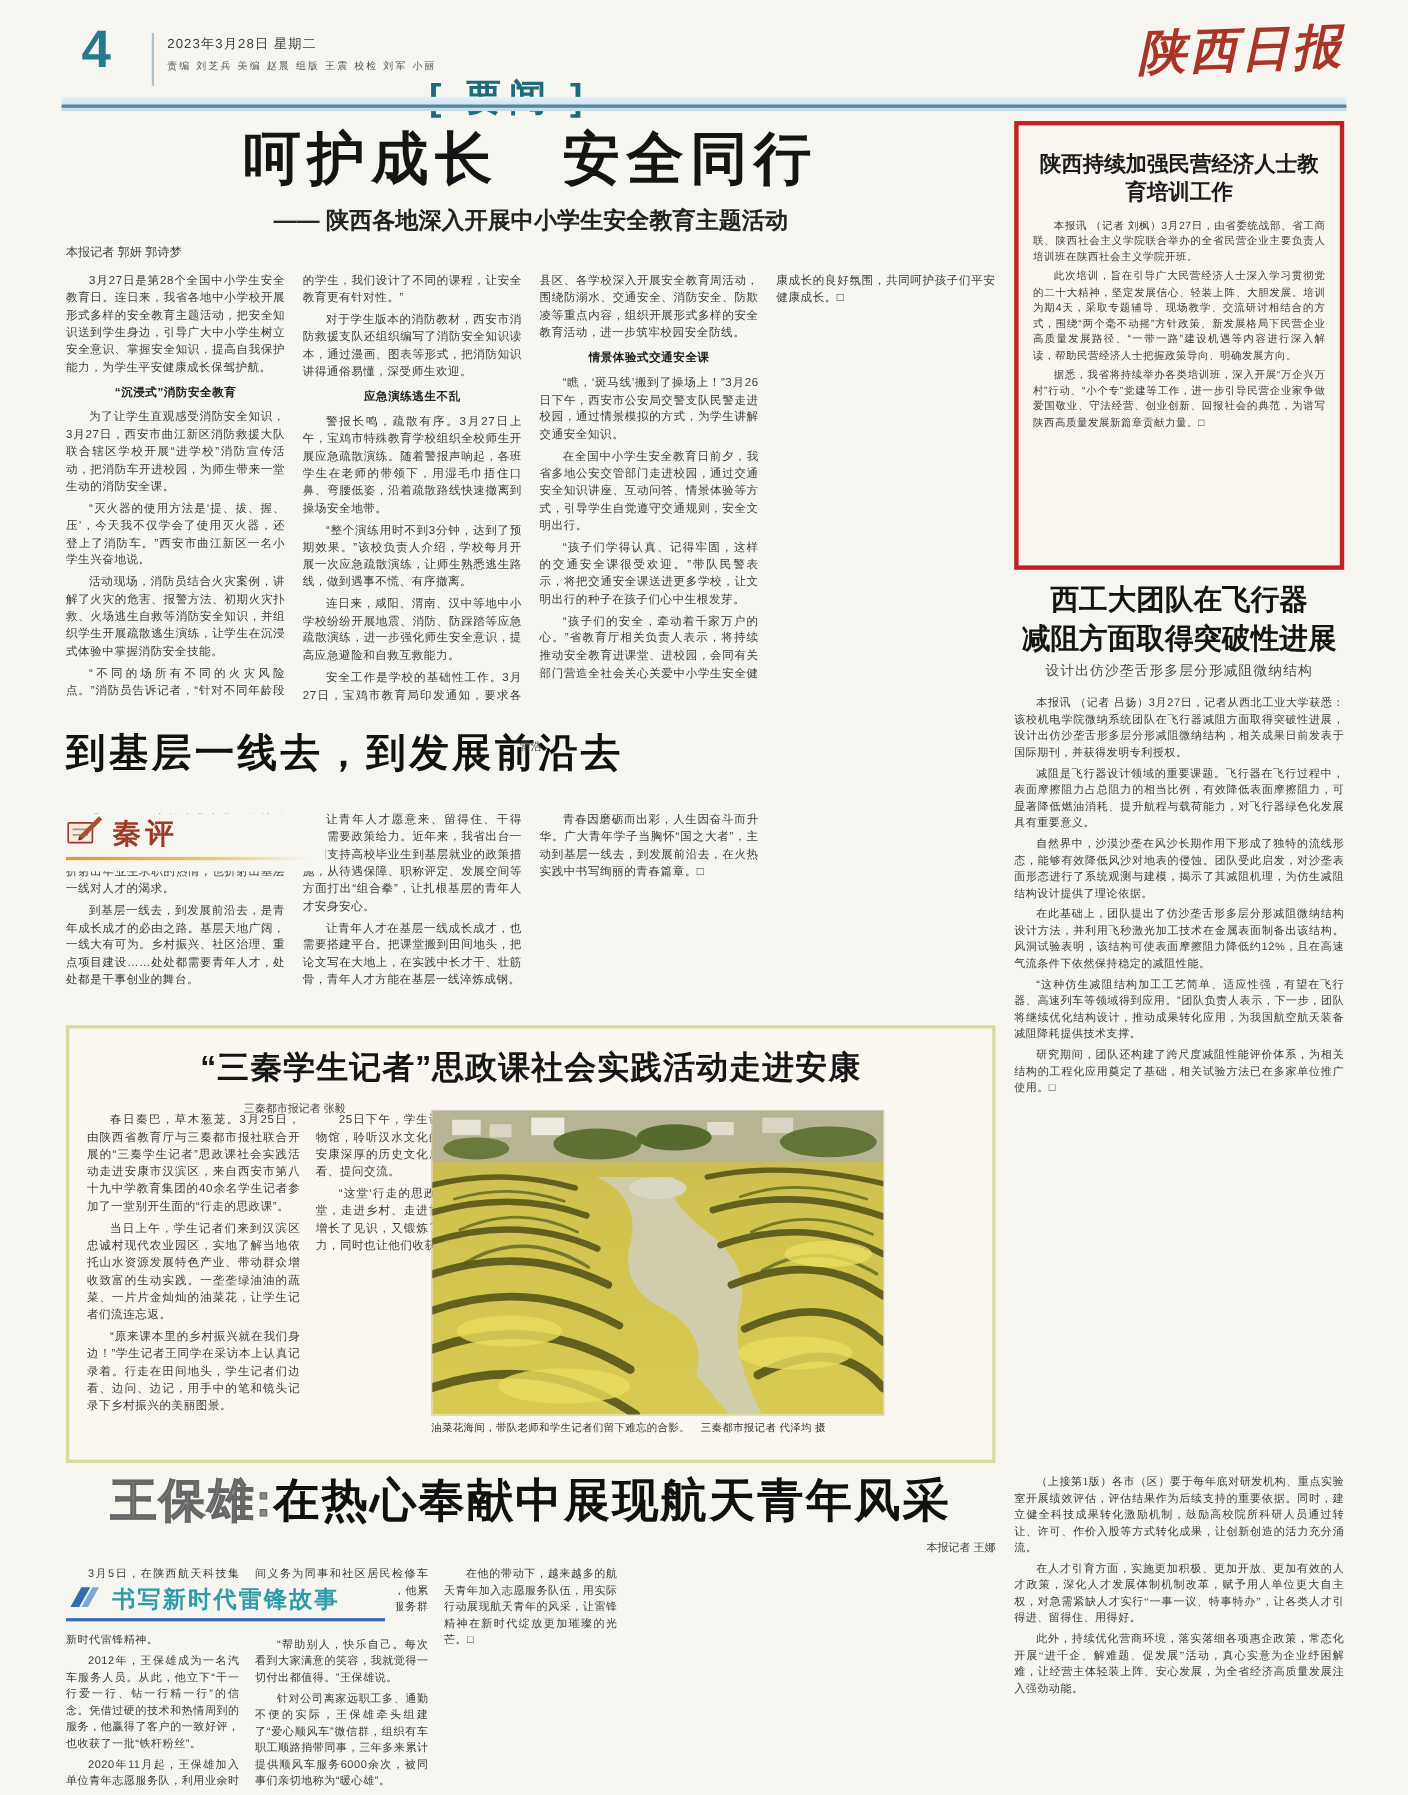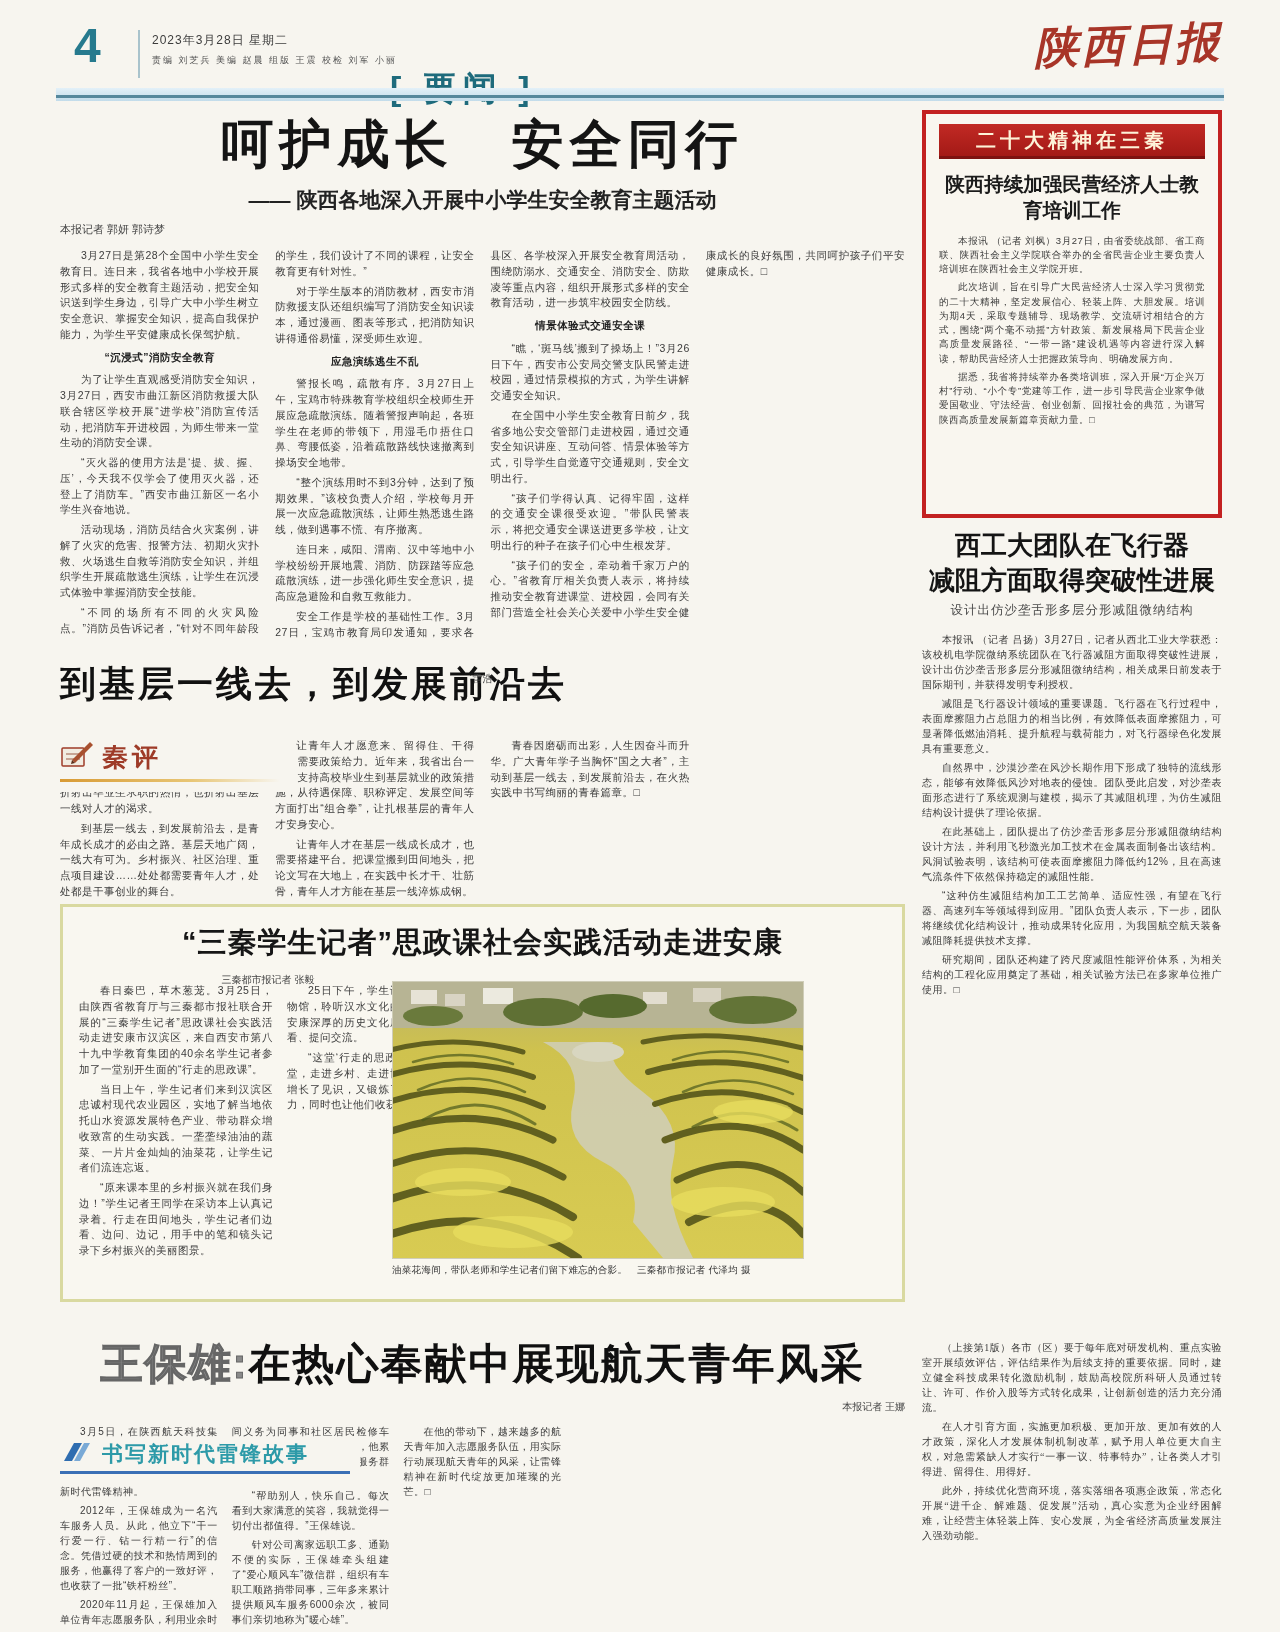--- a/index.html
+++ b/index.html
@@ -30,21 +30,21 @@
   
   .comm-title{position:absolute;left:60px;top:660px;width:845px;text-align:left;font-size:36px;font-weight:bold;
               font-family:"Liberation Serif",serif;letter-spacing:3px;color:#111;}
   .comm-byline{position:absolute;left:60px;top:672px;width:845px;text-align:center;font-size:10px;color:#444;}
   .comm-body{position:absolute;left:60px;top:738px;width:845px;height:186px;column-count:4;column-gap:16px;}
   .qinping{position:absolute;left:60px;top:740px;width:236px;height:52px;background:#f7f5ef;z-index:3;}
   .qinping .qp-row{display:flex;gap:8px;}
   .qinping .qp-text{font-size:26px;font-weight:bold;color:#9e3b28;font-family:"Liberation Serif",serif;letter-spacing:4px;}
   .qinping .qp-line{margin-top:4px;height:3px;width:220px;background:linear-gradient(90deg,#d89a34,#e8c676 60%,rgba(232,198,118,0));}
   
-  .campus{position:absolute;left:60px;top:904px;width:845px;height:398px;border:3px solid #d9d9a0;background:#f9f7f0;box-sizing:border-box;}
+  .campus{position:absolute;left:60px;top:932px;width:845px;height:398px;border:3px solid #d9d9a0;background:#f9f7f0;box-sizing:border-box;}
   .campus-title{margin-top:16px;text-align:center;font-size:29px;font-weight:bold;color:#161616;letter-spacing:1px;}
   .campus-byline{margin-top:10px;width:410px;text-align:center;font-size:10px;color:#444;}
   .campus-body{position:absolute;left:16px;top:76px;width:402px;height:300px;column-count:2;column-gap:14px;}
   .photo-wrap{position:absolute;right:14px;top:74px;width:496px;}
   .photo{width:410px;height:276px;display:block;border:1px solid #cfcdb8;}
   .photo-cap{margin-top:5px;font-size:9.5px;color:#333;text-align:justify;letter-spacing:0.3px;filter:blur(0.25px);}
   
   .lf-title{position:absolute;left:60px;top:1336px;width:845px;text-align:center;font-size:42px;font-weight:bold;letter-spacing:2px;}
   .lf-title .pre{color:#8a8a8a;-webkit-text-stroke:1px #666;}
   .lf-title .rest{color:#101010;}
@@ -217,21 +217,20 @@
           <path d="M4 20 L14 2 L22 2 L12 20 Z" fill="#2f6db0"></path>
           <path d="M14 20 L24 2 L30 2 L20 20 Z" fill="#79a9d6"></path>
         </svg>
       </span>
       <span class="txt">书写新时代雷锋故事</span>
     </div>
     <div class="line"></div>
   </div>
 
   <div class="redbox">
-    <div class="rb-banner">二十大精神在三秦</div>
     <div class="rb-title">陕西持续加强民营经济人士教育培训工作</div>
     <div class="rb-body col-text">
         <p>本报讯 （记者 刘枫）3月27日，由省委统战部、省工商联、陕西社会主义学院联合举办的全省民营企业主要负责人培训班在陕西社会主义学院开班。</p>
         <p>此次培训，旨在引导广大民营经济人士深入学习贯彻党的二十大精神，坚定发展信心、轻装上阵、大胆发展。培训为期4天，采取专题辅导、现场教学、交流研讨相结合的方式，围绕“两个毫不动摇”方针政策、新发展格局下民营企业高质量发展路径、“一带一路”建设机遇等内容进行深入解读，帮助民营经济人士把握政策导向、明确发展方向。</p>
         <p>据悉，我省将持续举办各类培训班，深入开展“万企兴万村”行动、“小个专”党建等工作，进一步引导民营企业家争做爱国敬业、守法经营、创业创新、回报社会的典范，为谱写陕西高质量发展新篇章贡献力量。□</p>
       </div>
   </div>
 
   <div class="xgd-title">
     <div>西工大团队在飞行器</div>

